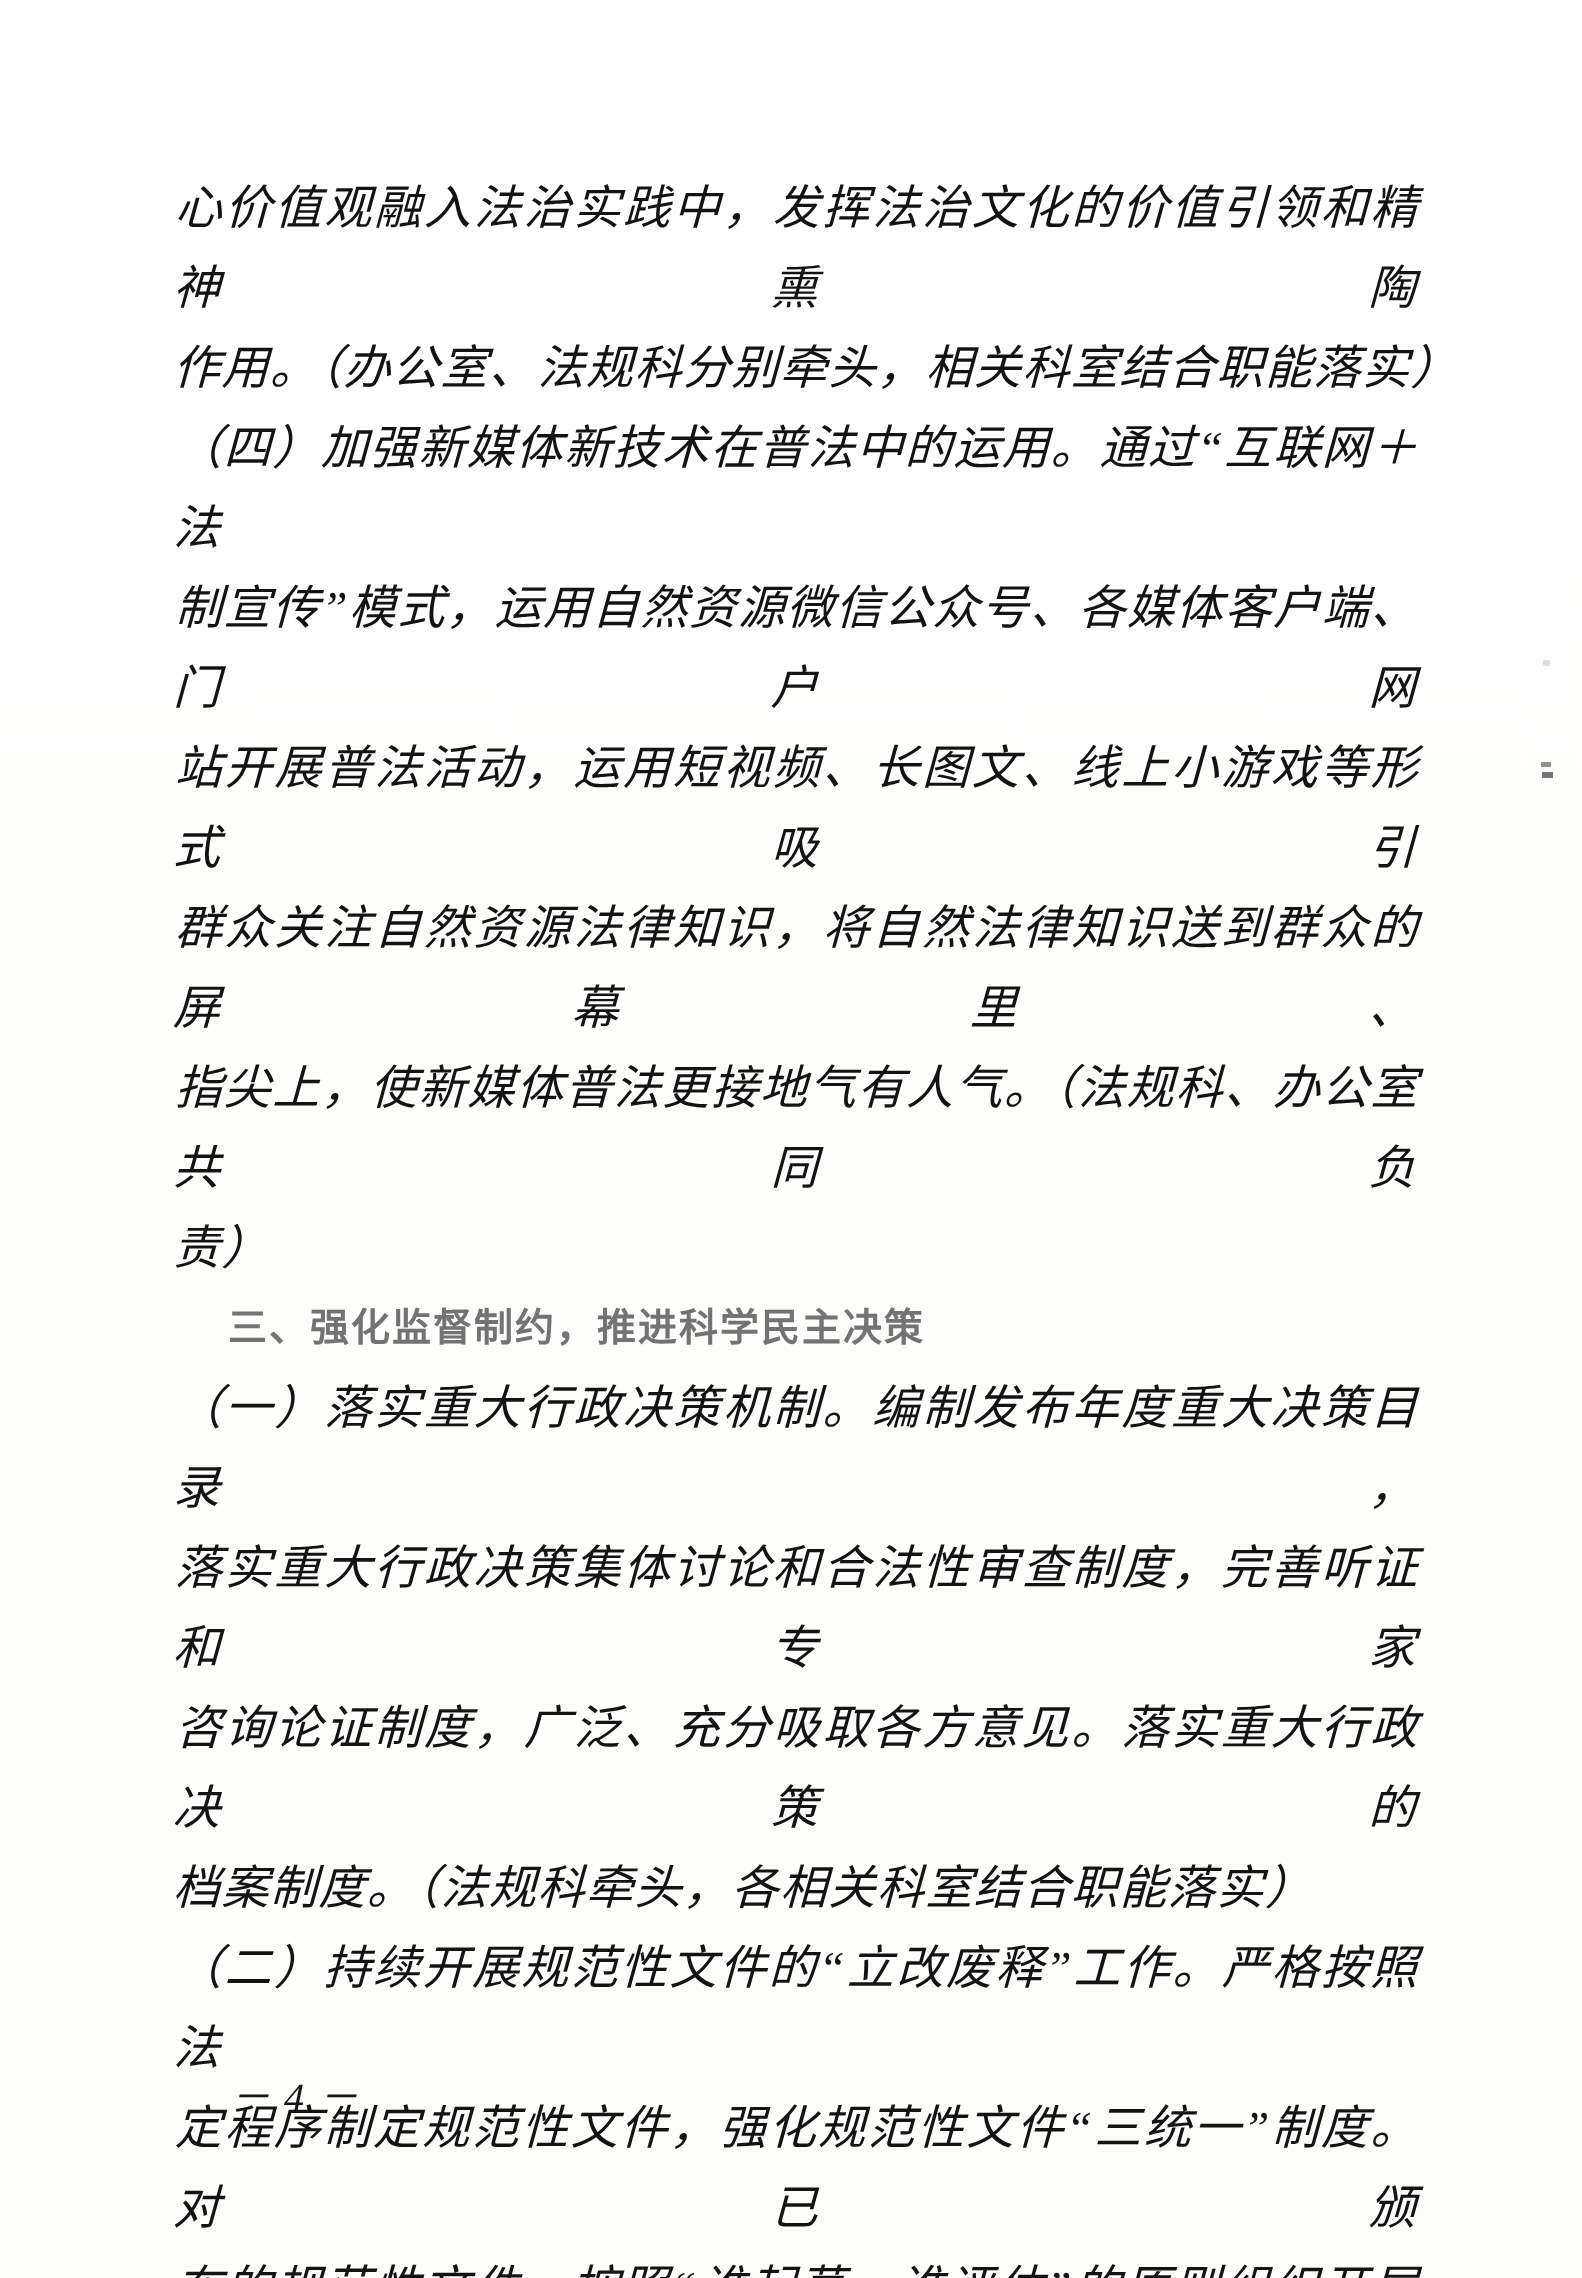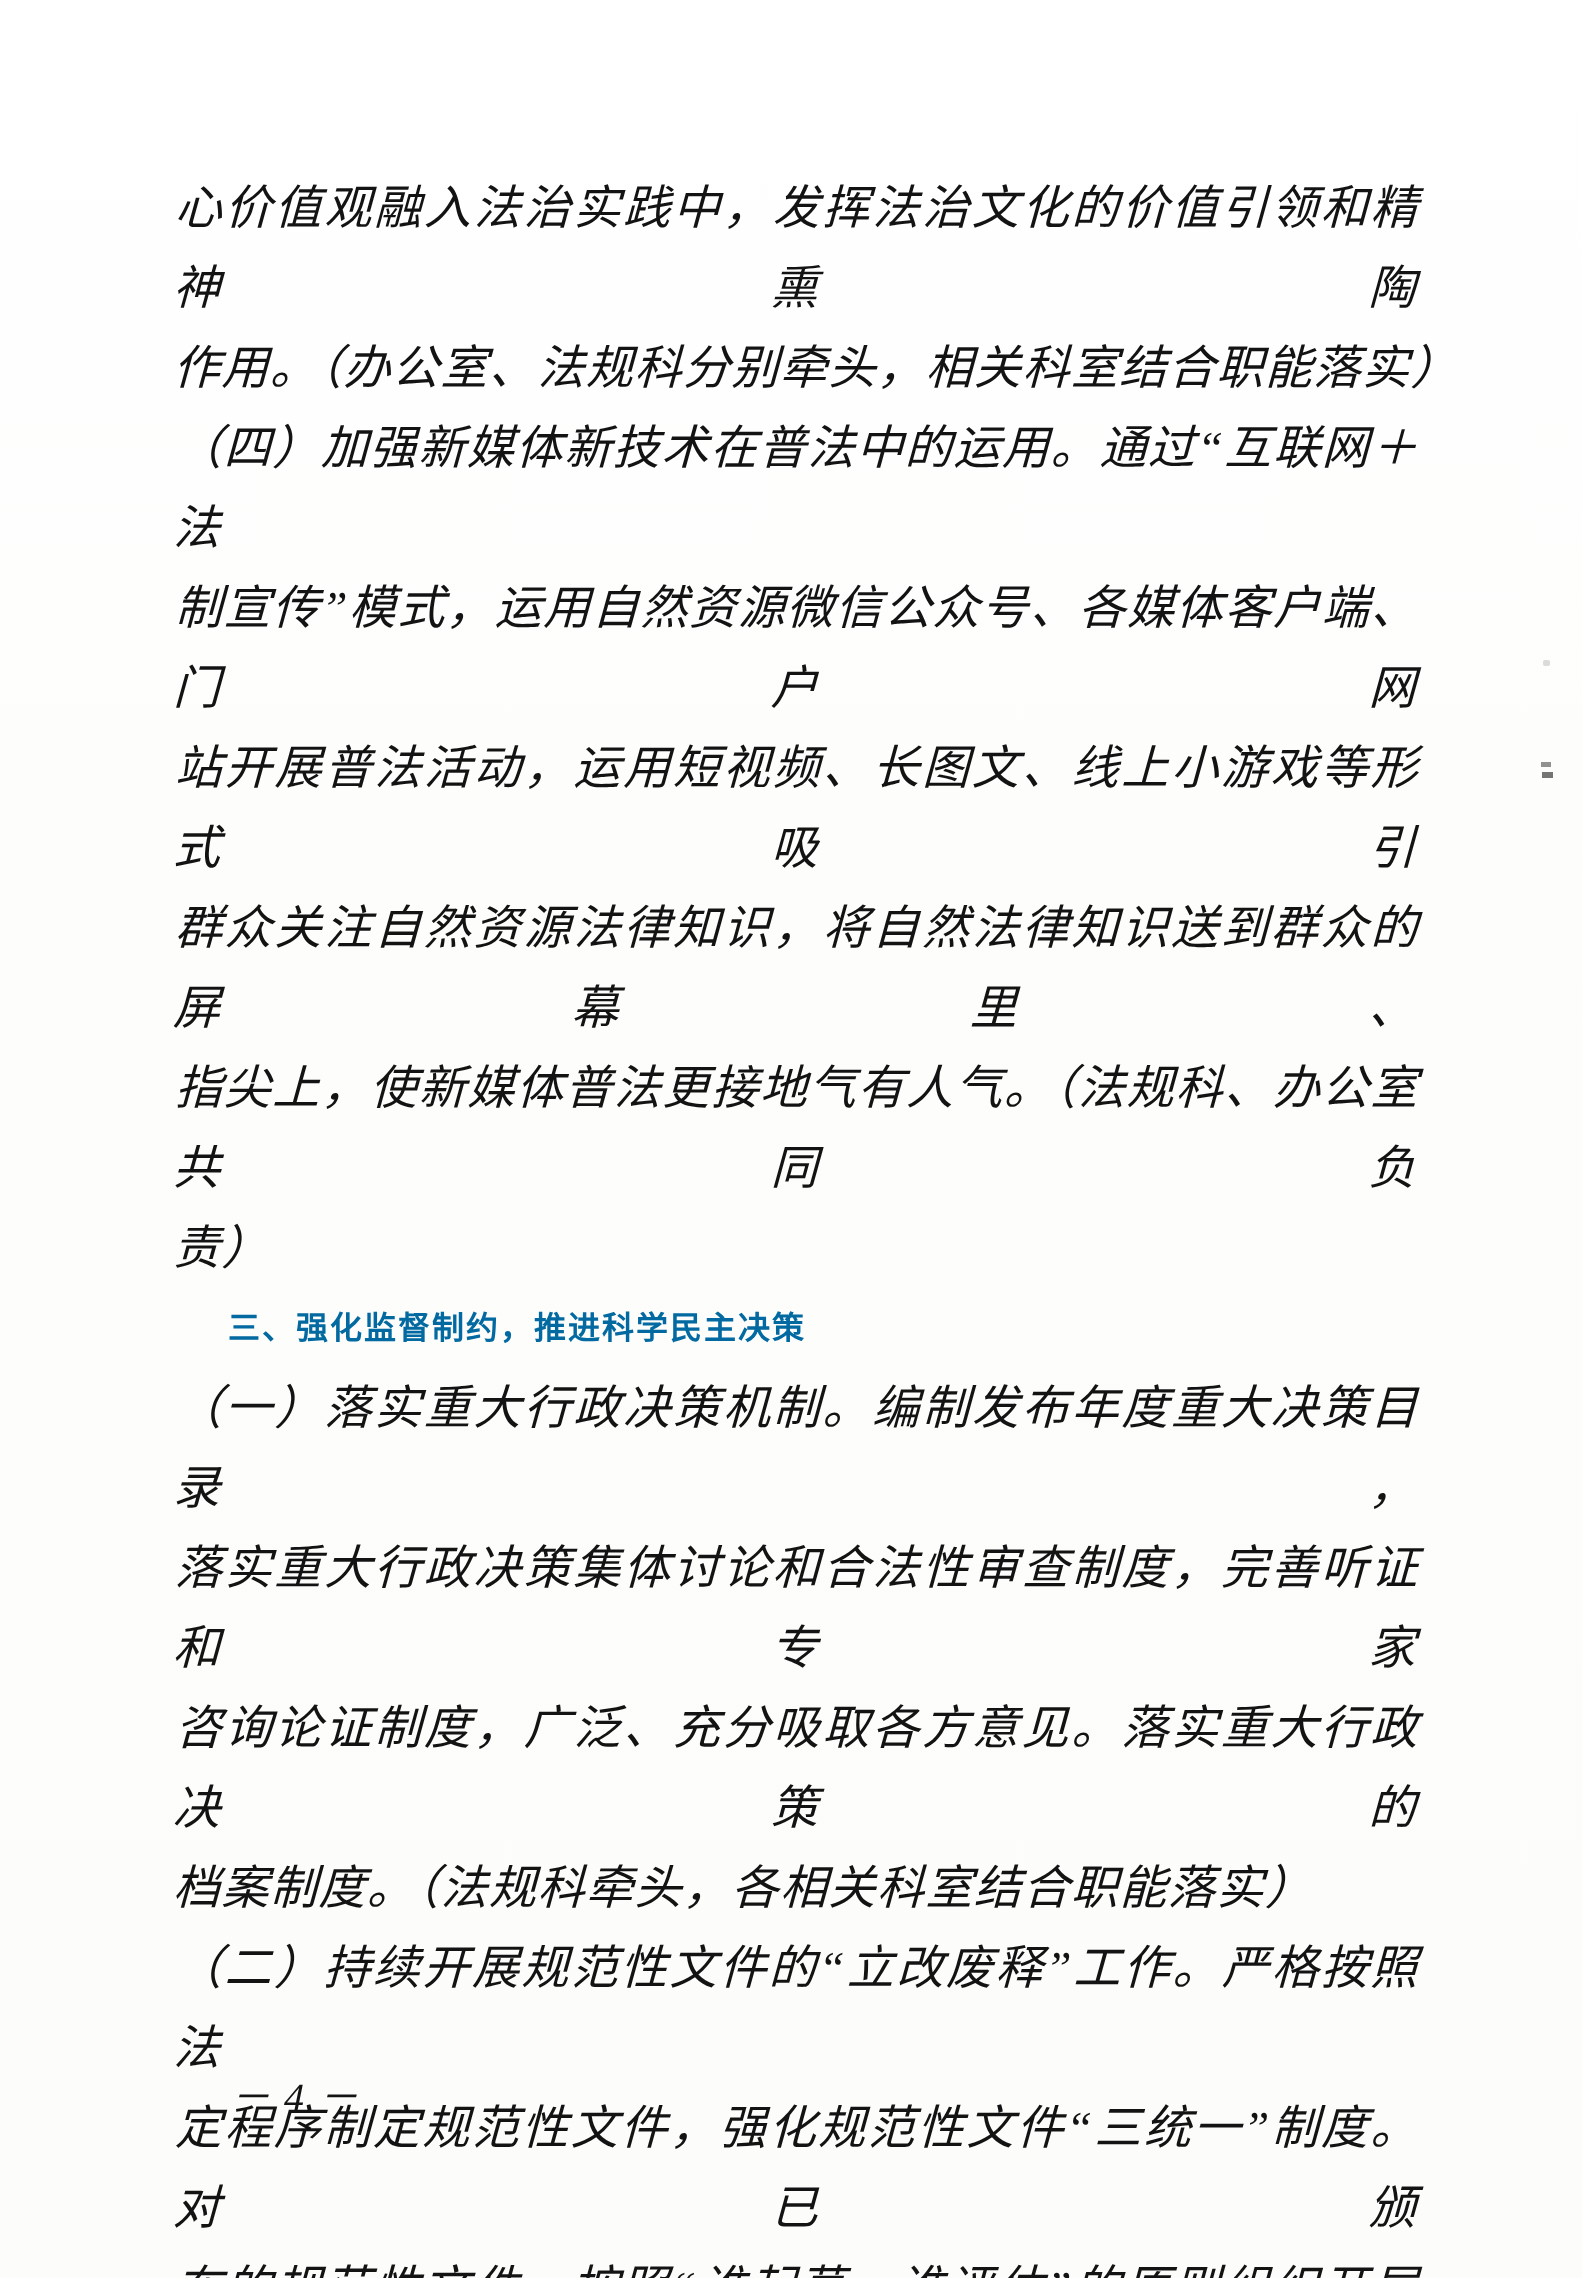--- a/index.html
+++ b/index.html
@@ -49,24 +49,24 @@
     white-space: normal;
     text-align: justify;
     text-align-last: justify;
   }
   .line.last {
     text-align: left;
     text-align-last: left;
     white-space: pre;
   }
   .heading {
-    font-size: 32px;
+    font-size: 39px;
     line-height: 80px;
     letter-spacing: 2px;
-    color: #0369a1;
+    color: #737373;
     font-family: Liberation Serif, serif;
     font-weight: 700;
     font-style: normal;
     white-space: pre;
     transform: none;
     padding-left: 56px;
   }
   .page-number {
     position: absolute;
     left: 172px;

